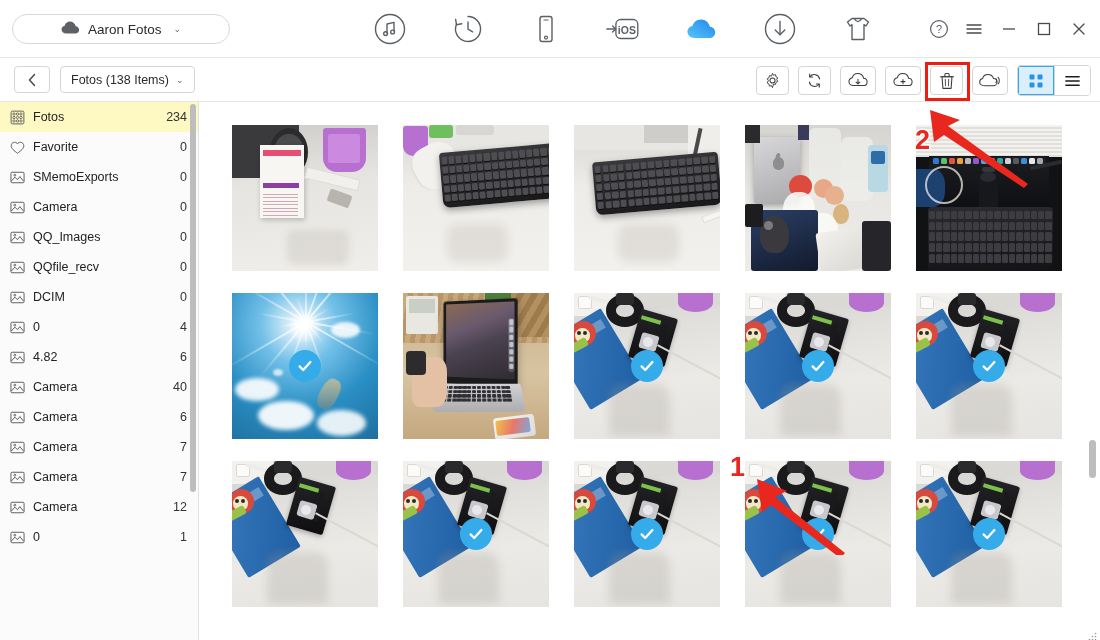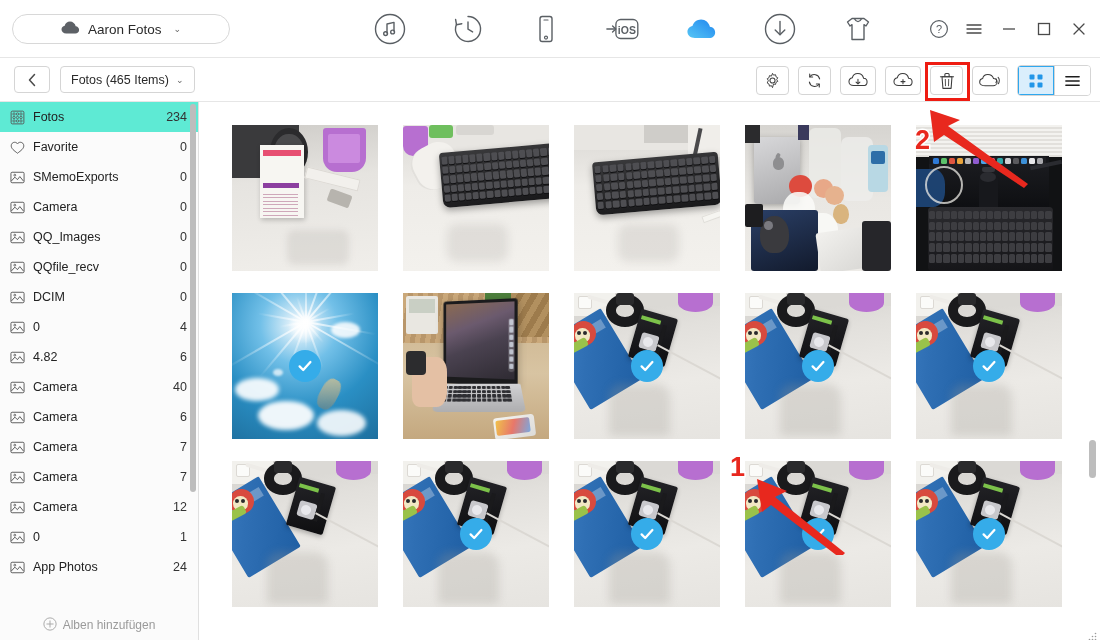--- a/index.html
+++ b/index.html
@@ -66,21 +66,21 @@
   
   .sidebar {
     position:absolute; left:0; top:102px; width:199px; height:538px;
     background:#fbfbfb; border-right:1px solid #e0e0e0; overflow:hidden;
   }
   .sb-list { position:absolute; left:0; top:0; width:199px; }
   .sb-item {
     height:30px; display:flex; align-items:center; padding:0 12px 0 9px;
     font-size:12.5px; color:#222; cursor:pointer;
   }
-  .sb-item.active { background:#5eead4; }
+  .sb-item.active { background:#fef9c3; }
   .sb-ic { width:17px; height:17px; flex:0 0 17px; margin-right:7px; display:flex; align-items:center; justify-content:center; }
   .sb-label { flex:1; white-space:nowrap; overflow:hidden; text-overflow:ellipsis; }
   .sb-count { color:#333; font-size:12.5px; }
   .sb-add {
     position:absolute; left:0; bottom:0; width:198px; height:30px;
     display:flex; align-items:center; justify-content:center; gap:6px;
     font-size:12px; color:#9a9a9a; background:#fbfbfb; cursor:pointer;
   }
   .sb-scroll {
     position:absolute; right:2px; top:2px; width:6px; height:388px;
@@ -231,21 +231,21 @@
     </div>
   </div>
 
   <div class="subbar">
     <div class="backbtn">
       <svg width="10" height="14" viewBox="0 0 10 14">
           <path d="M7.5 1.5L2.5 7l5 5.5" fill="none" stroke="#4a4a4a" stroke-width="1.5" stroke-linecap="round" stroke-linejoin="round"></path>
         </svg>
     </div>
     <div class="crumb">
-      <span>Fotos (465 Items)</span>
+      <span>Fotos (138 Items)</span>
       <span class="caret">⌄</span>
     </div>
 
     <div class="tools">
       <div class="tbtn">
         <svg width="17" height="17" viewBox="0 0 20 20">
           <circle cx="10" cy="10" r="3" fill="none" stroke="#3c3c3c" stroke-width="1.2"></circle>
           <path d="M10 1.6l1.2 2.1 2.4-.5.5 2.4 2.1 1.2-1.3 2.1 1.3 2.1-2.1 1.2-.5 2.4-2.4-.5L10 18.4l-1.2-2.3-2.4.5-.5-2.4-2.1-1.2L5.1 10 3.8 7.9l2.1-1.2.5-2.4 2.4.5z" fill="none" stroke="#3c3c3c" stroke-width="1.1" stroke-linejoin="round"></path>
         </svg>
       </div>
@@ -474,41 +474,21 @@
           <span class="sb-ic">
             <svg width="15" height="15" viewBox="0 0 16 16">
               <rect x="1" y="2.4" width="14" height="11.2" rx="1.3" fill="none" stroke="#555" stroke-width="1"></rect>
               <path d="M1.6 11.6l3.6-4 2.7 2.7 2.6-3.3 3.7 4.6" fill="none" stroke="#555" stroke-width="1" stroke-linejoin="round" stroke-linecap="round"></path>
               <circle cx="5.1" cy="5.5" r="1" fill="none" stroke="#555" stroke-width=".9"></circle>
             </svg>
           </span>
           <span class="sb-label">0</span>
           <span class="sb-count">1</span>
         </div>
-        <div class="sb-item">
-          <span class="sb-ic">
-            <svg width="15" height="15" viewBox="0 0 16 16">
-              <rect x="1" y="2.4" width="14" height="11.2" rx="1.3" fill="none" stroke="#555" stroke-width="1"></rect>
-              <path d="M1.6 11.6l3.6-4 2.7 2.7 2.6-3.3 3.7 4.6" fill="none" stroke="#555" stroke-width="1" stroke-linejoin="round" stroke-linecap="round"></path>
-              <circle cx="5.1" cy="5.5" r="1" fill="none" stroke="#555" stroke-width=".9"></circle>
-            </svg>
-          </span>
-          <span class="sb-label">App Photos</span>
-          <span class="sb-count">24</span>
-        </div>
-      </div>
-    <div class="sb-add">
-      <span>
-        <svg width="14" height="14" viewBox="0 0 16 16">
-          <circle cx="8" cy="8" r="7" fill="none" stroke="#a8a8a8" stroke-width="1.1"></circle>
-          <path d="M8 4.4v7.2M4.4 8h7.2" stroke="#a8a8a8" stroke-width="1.1" stroke-linecap="round"></path>
-        </svg>
-      </span>
-      <span>Alben hinzufügen</span>
-    </div>
+      </div>
     <div class="sb-scroll"></div>
   </div>
 
   <div class="content">
     <div class="grid">
         <div class="cell">
           <div class="thumb">
             <div style="position: absolute; inset: 0px; overflow: hidden;">
               <div style="position: absolute; inset: 0px; background: linear-gradient(175deg, rgb(207, 205, 201) 0%, rgb(230, 228, 224) 38%, rgb(240, 238, 234) 100%);"></div>
               <div style="position: absolute; left: 0px; top: 0px; width: 46%; height: 36%; background: rgb(58, 58, 60); border-radius: 0px 0px 6px;"></div>

